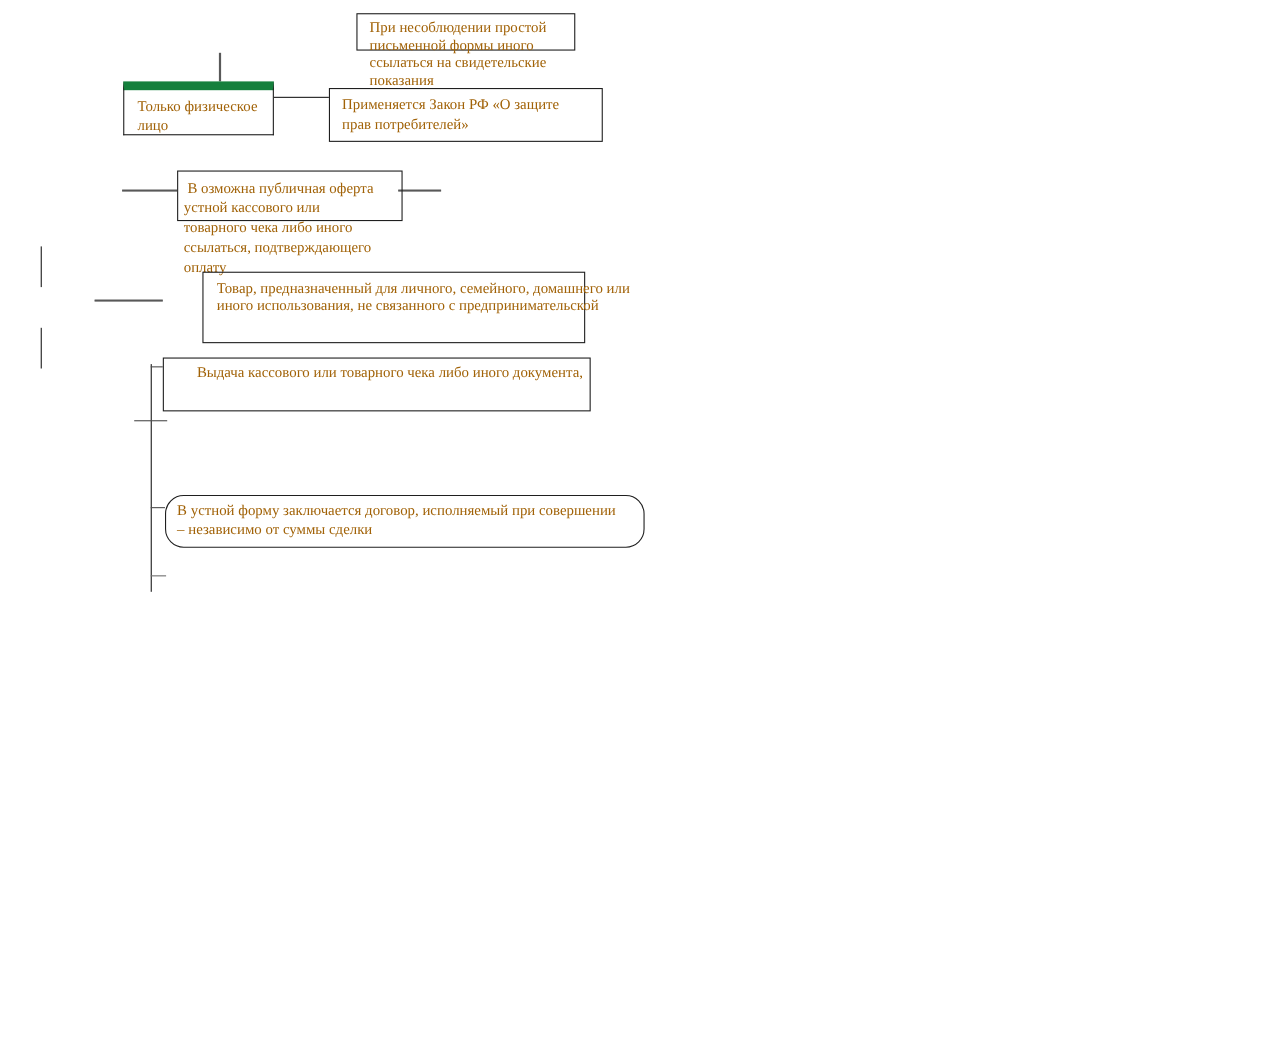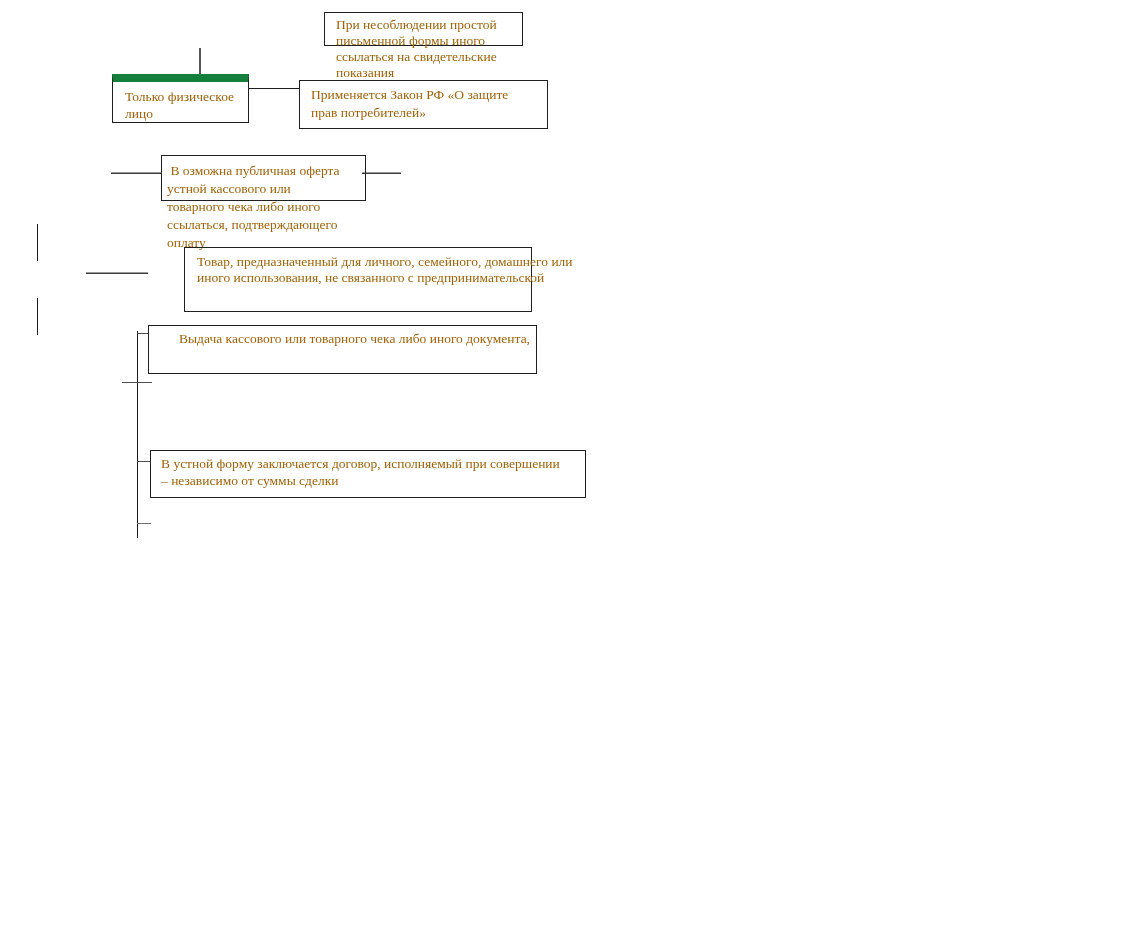--- a/index.html
+++ b/index.html
@@ -41,21 +41,21 @@
   .b-d .tline{line-height:18px;}
 
   .b-e{left:148px;top:247px;width:348px;height:65px;margin-left:36px;}
   .b-e .para{padding:6px 0 0 12px;}
   .b-e .tline{line-height:16px;}
 
   .b-f{left:148px;top:325px;width:389px;height:49px;}
   .b-f .para{padding:5px 0 0 12px;}
   .b-f .tline{line-height:16px;margin-left:18px;}
 
-  .b-g{left:150px;top:450px;width:436px;height:48px;}
+  .b-g{left:150px;top:450px;width:436px;height:48px;border-radius:17px;}
   .b-g .para{padding:4px 0 0 10px;}
   .b-g .tline{line-height:17px;}
 
   
   .ln{position:absolute;}
   .v-top{left:199px;top:48px;width:2px;height:26px;background:#595959;}
   .conn-bc{left:249px;top:88px;width:50px;height:1px;background:#1c1c1c;}
   .stub-d-left{left:111px;top:172px;width:50px;height:1px;background:#9a9a9a;border-bottom:1px solid #3c3c3c;}
   .stub-d-right{left:362px;top:172px;width:39px;height:1px;background:#9a9a9a;border-bottom:1px solid #3c3c3c;}
   .stub-l1{left:37px;top:224px;width:1px;height:37px;background:#1c1c1c;}

